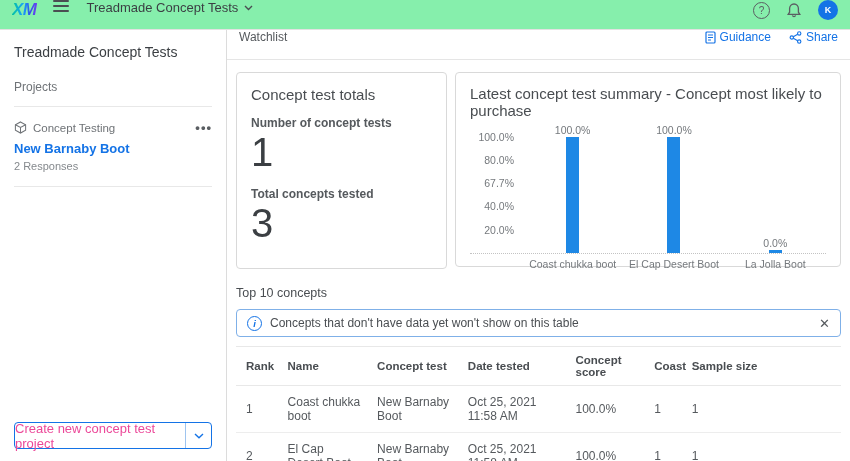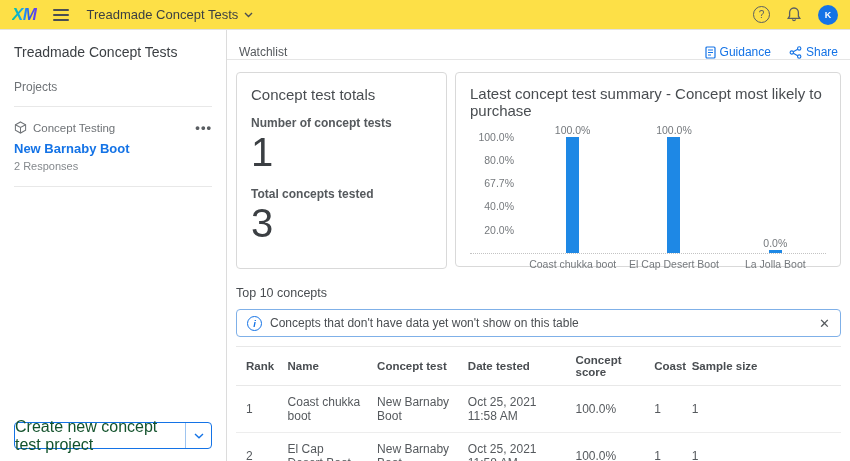--- a/index.html
+++ b/index.html
@@ -1,21 +1,21 @@
 <!DOCTYPE html>
 <html><head>
 <meta charset="utf-8">
 <style>
   * { margin:0; padding:0; box-sizing:border-box; }
   html,body { width:850px; height:461px; overflow:hidden; background:#fff;
     font-family:"Liberation Sans", sans-serif; color:#3f4347; }
 
   
-  .topbar { height:30px; display:flex; align-items:center; padding:0 12px;
-    border-bottom:1px solid #e2e2e2; background:#fde047; }
+  .topbar { height:30px; display:flex; align-items:flex-start; padding:0 12px;
+    border-bottom:1px solid #e2e2e2; background:#86efac; }
   .brand { font-size:17px; font-weight:800; font-style:italic; letter-spacing:-0.5px;
     background:linear-gradient(95deg,#00c896 0%,#18a0fb 45%,#2f54eb 70%,#7a3bf0 100%);
     -webkit-background-clip:text; background-clip:text; color:transparent; margin-right:16px; }
   .hamburger { width:16px; height:12px; display:flex; flex-direction:column; justify-content:space-between; cursor:pointer; margin-right:18px; }
   .hamburger span { display:block; height:2px; background:#4a4e52; border-radius:1px; }
   .proj-selector { display:flex; align-items:center; gap:6px; font-size:13px; color:#3b3f43; cursor:pointer; }
   .topbar-right { margin-left:auto; display:flex; align-items:center; gap:16px; }
   .help-icon { width:17px; height:17px; border:1.4px solid #5a5e62; border-radius:50%;
     display:flex; align-items:center; justify-content:center; font-size:10px; color:#5a5e62; cursor:pointer; }
   .avatar { width:20px; height:20px; border-radius:50%; background:#1473e6; color:#fff;
@@ -32,25 +32,25 @@
   .sb-hr { border:none; border-top:1px solid #e8e8e8; margin:0 0 14px 0; }
   .proj-item { margin:4px 0 14px 0; }
   .proj-type-row { display:flex; align-items:center; font-size:11.5px; color:#6f7377; }
   .proj-type-row svg { margin-right:6px; }
   .ellipsis-btn { margin-left:auto; color:#5a5e62; font-size:13px; font-weight:bold; letter-spacing:1px; cursor:pointer; line-height:8px; }
   .proj-name { display:inline-block; font-size:13px; font-weight:600; color:#1473e6; margin:7px 0 4px 0; text-decoration:none; cursor:pointer; }
   .proj-resp { font-size:11px; color:#85898d; }
   .create-btn { position:absolute; left:14px; right:14px; bottom:12px; height:27px;
     border:1px solid #1473e6; border-radius:4px; background:#fff; display:flex; align-items:stretch; cursor:pointer; }
   .create-btn-label { flex:1; display:flex; align-items:center; justify-content:center;
-    font-size:16px; color:#14532d; }
+    font-size:13px; color:#ec4899; }
   .create-btn-caret { width:26px; border-left:1px solid #9ec4ef; display:flex; align-items:center; justify-content:center; }
 
   
-  .main-header { height:30px; display:flex; align-items:flex-end; padding:0 12px;
+  .main-header { height:30px; display:flex; align-items:flex-start; padding:0 12px;
     border-bottom:1px solid #e5e5e5; flex:none; }
   .main-title { font-size:12px; color:#55595d; }
   .header-links { margin-left:auto; display:flex; align-items:center; gap:18px; }
   .hlink { display:flex; align-items:center; gap:4px; font-size:12px; color:#1473e6; cursor:pointer; }
 
   
   .content { padding:12px 9px 0 9px; overflow:hidden; }
   .cards-row { display:flex; gap:8px; }
   .card { border:1px solid #d9d9d9; border-radius:4px; background:#fff; }
   .totals-card { width:211px; flex:none; height:197px; padding:13px 14px; }

